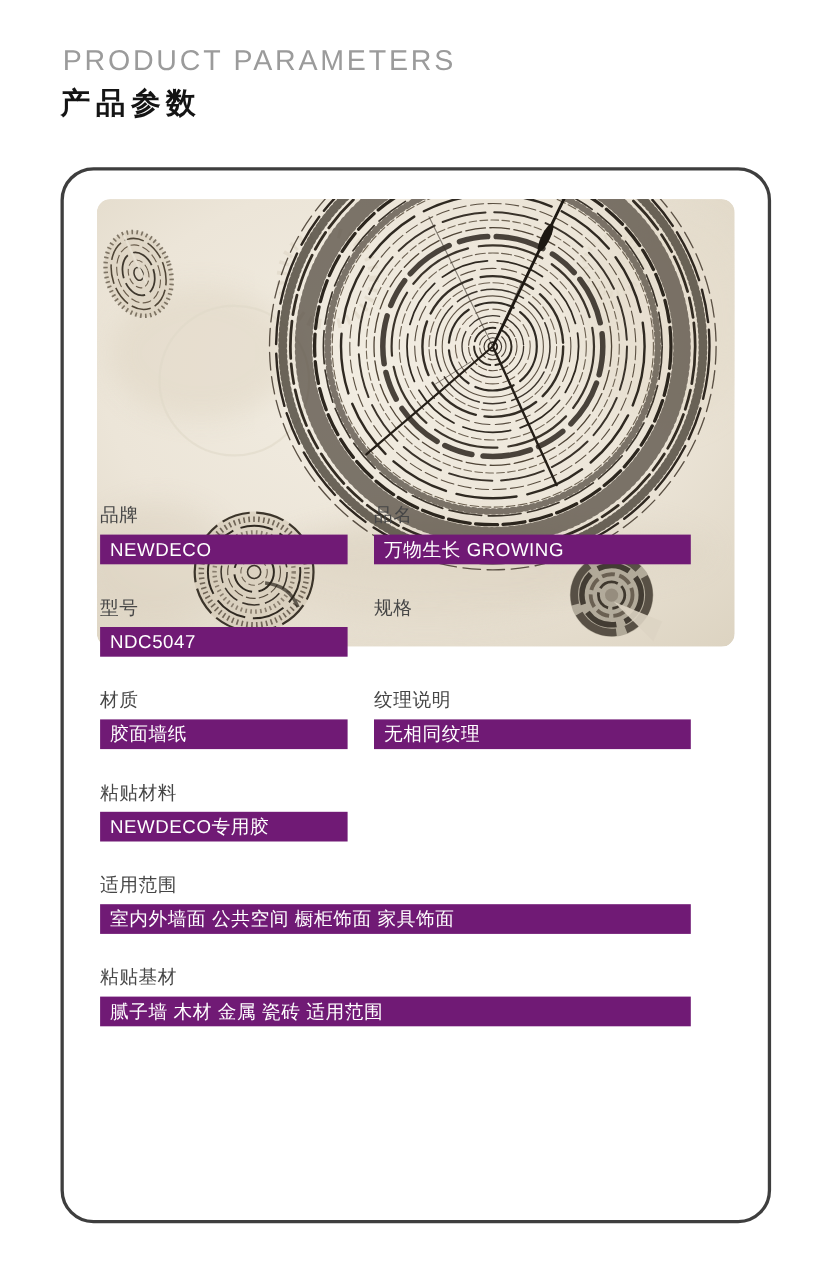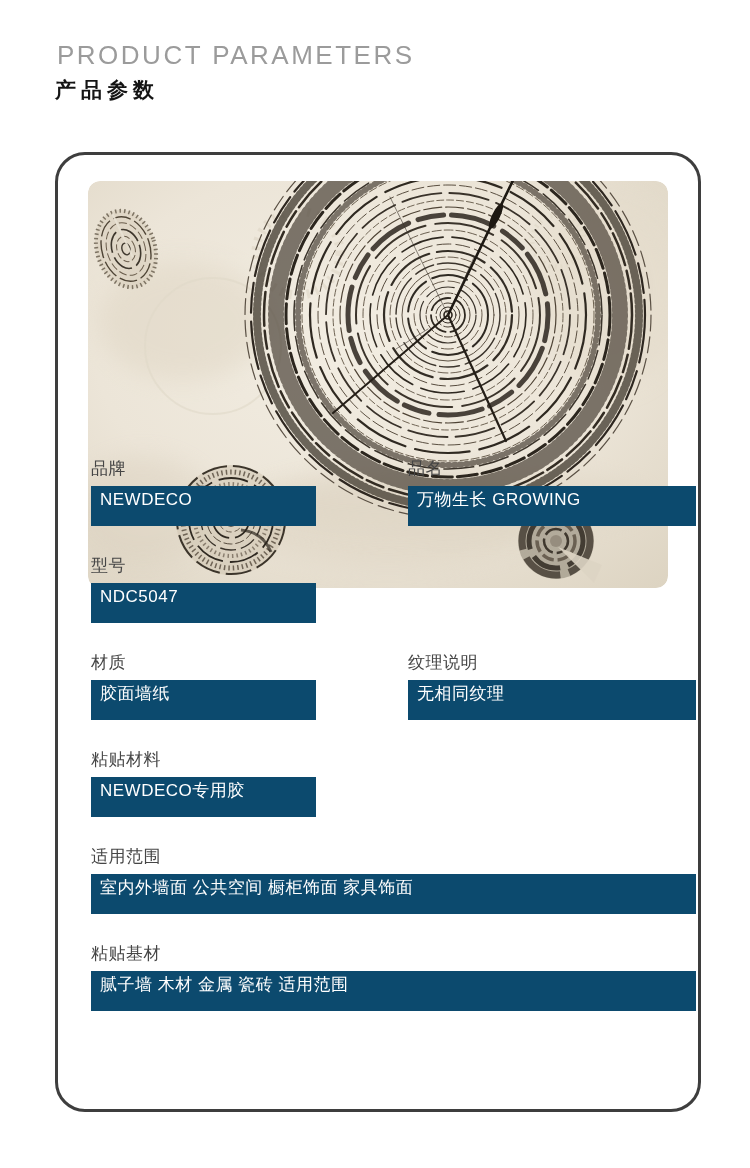--- a/index.html
+++ b/index.html
@@ -11,21 +11,21 @@
   }
   .page { position: relative; width: 750px; height: 1168px; background: #fff; }
 
   .title-en {
     position: absolute; left: 57px; top: 40px;
     font-size: 26px; letter-spacing: 2.5px;
     color: #9b9b9b; font-weight: 400;
   }
   .title-zh {
     position: absolute; left: 55px; top: 76px;
-    font-size: 21px; font-weight: 700; letter-spacing: 5px;
+    font-size: 27px; font-weight: 700; letter-spacing: 5px;
     color: #141414;
   }
 
   .card {
     position: absolute; left: 55px; top: 152px;
     width: 646px; height: 960px;
     border: 3px solid #3e3e3e; border-radius: 30px;
     background: #ffffff;
   }
 
@@ -34,31 +34,31 @@
     width: 580px; height: 407px;
     border-radius: 12px; overflow: hidden;
   }
   .artwork svg { display: block; width: 580px; height: 407px; }
 
   .params {
     position: absolute; left: 33px; top: 303px;
     width: 573px;
     display: grid;
     grid-template-columns: 225px 288px;
-    column-gap: 92px;
+    column-gap: 24px;
   }
   .field { margin-bottom: 29px; }
   .field.full { grid-column: 1 / -1; }
   .f-label {
     font-size: 17px; line-height: 22px; color: #464646;
     margin-bottom: 6px; letter-spacing: 0.5px;
   }
   .f-bar {
-    height: 40px; line-height: 27px;
-    background: #0c4a6e; color: #ffffff;
+    height: 27px; line-height: 27px;
+    background: #701a75; color: #ffffff;
     font-size: 17px; padding-left: 9px;
     white-space: nowrap; overflow: hidden;
     letter-spacing: 0.5px;
   }
 </style>
 </head>
 <body>
 
 <div class="page">
 
@@ -188,20 +188,21 @@
         <div class="f-label">品名</div>
         <div class="f-bar">万物生长 GROWING</div>
       </div>
 
       <div class="field">
         <div class="f-label">型号</div>
         <div class="f-bar">NDC5047</div>
       </div>
 
       <div class="field">
+        <div class="f-label">规格</div>
       </div>
 
       <div class="field">
         <div class="f-label">材质</div>
         <div class="f-bar">胶面墙纸</div>
       </div>
 
 
       <div class="field">
         <div class="f-label">纹理说明</div>

